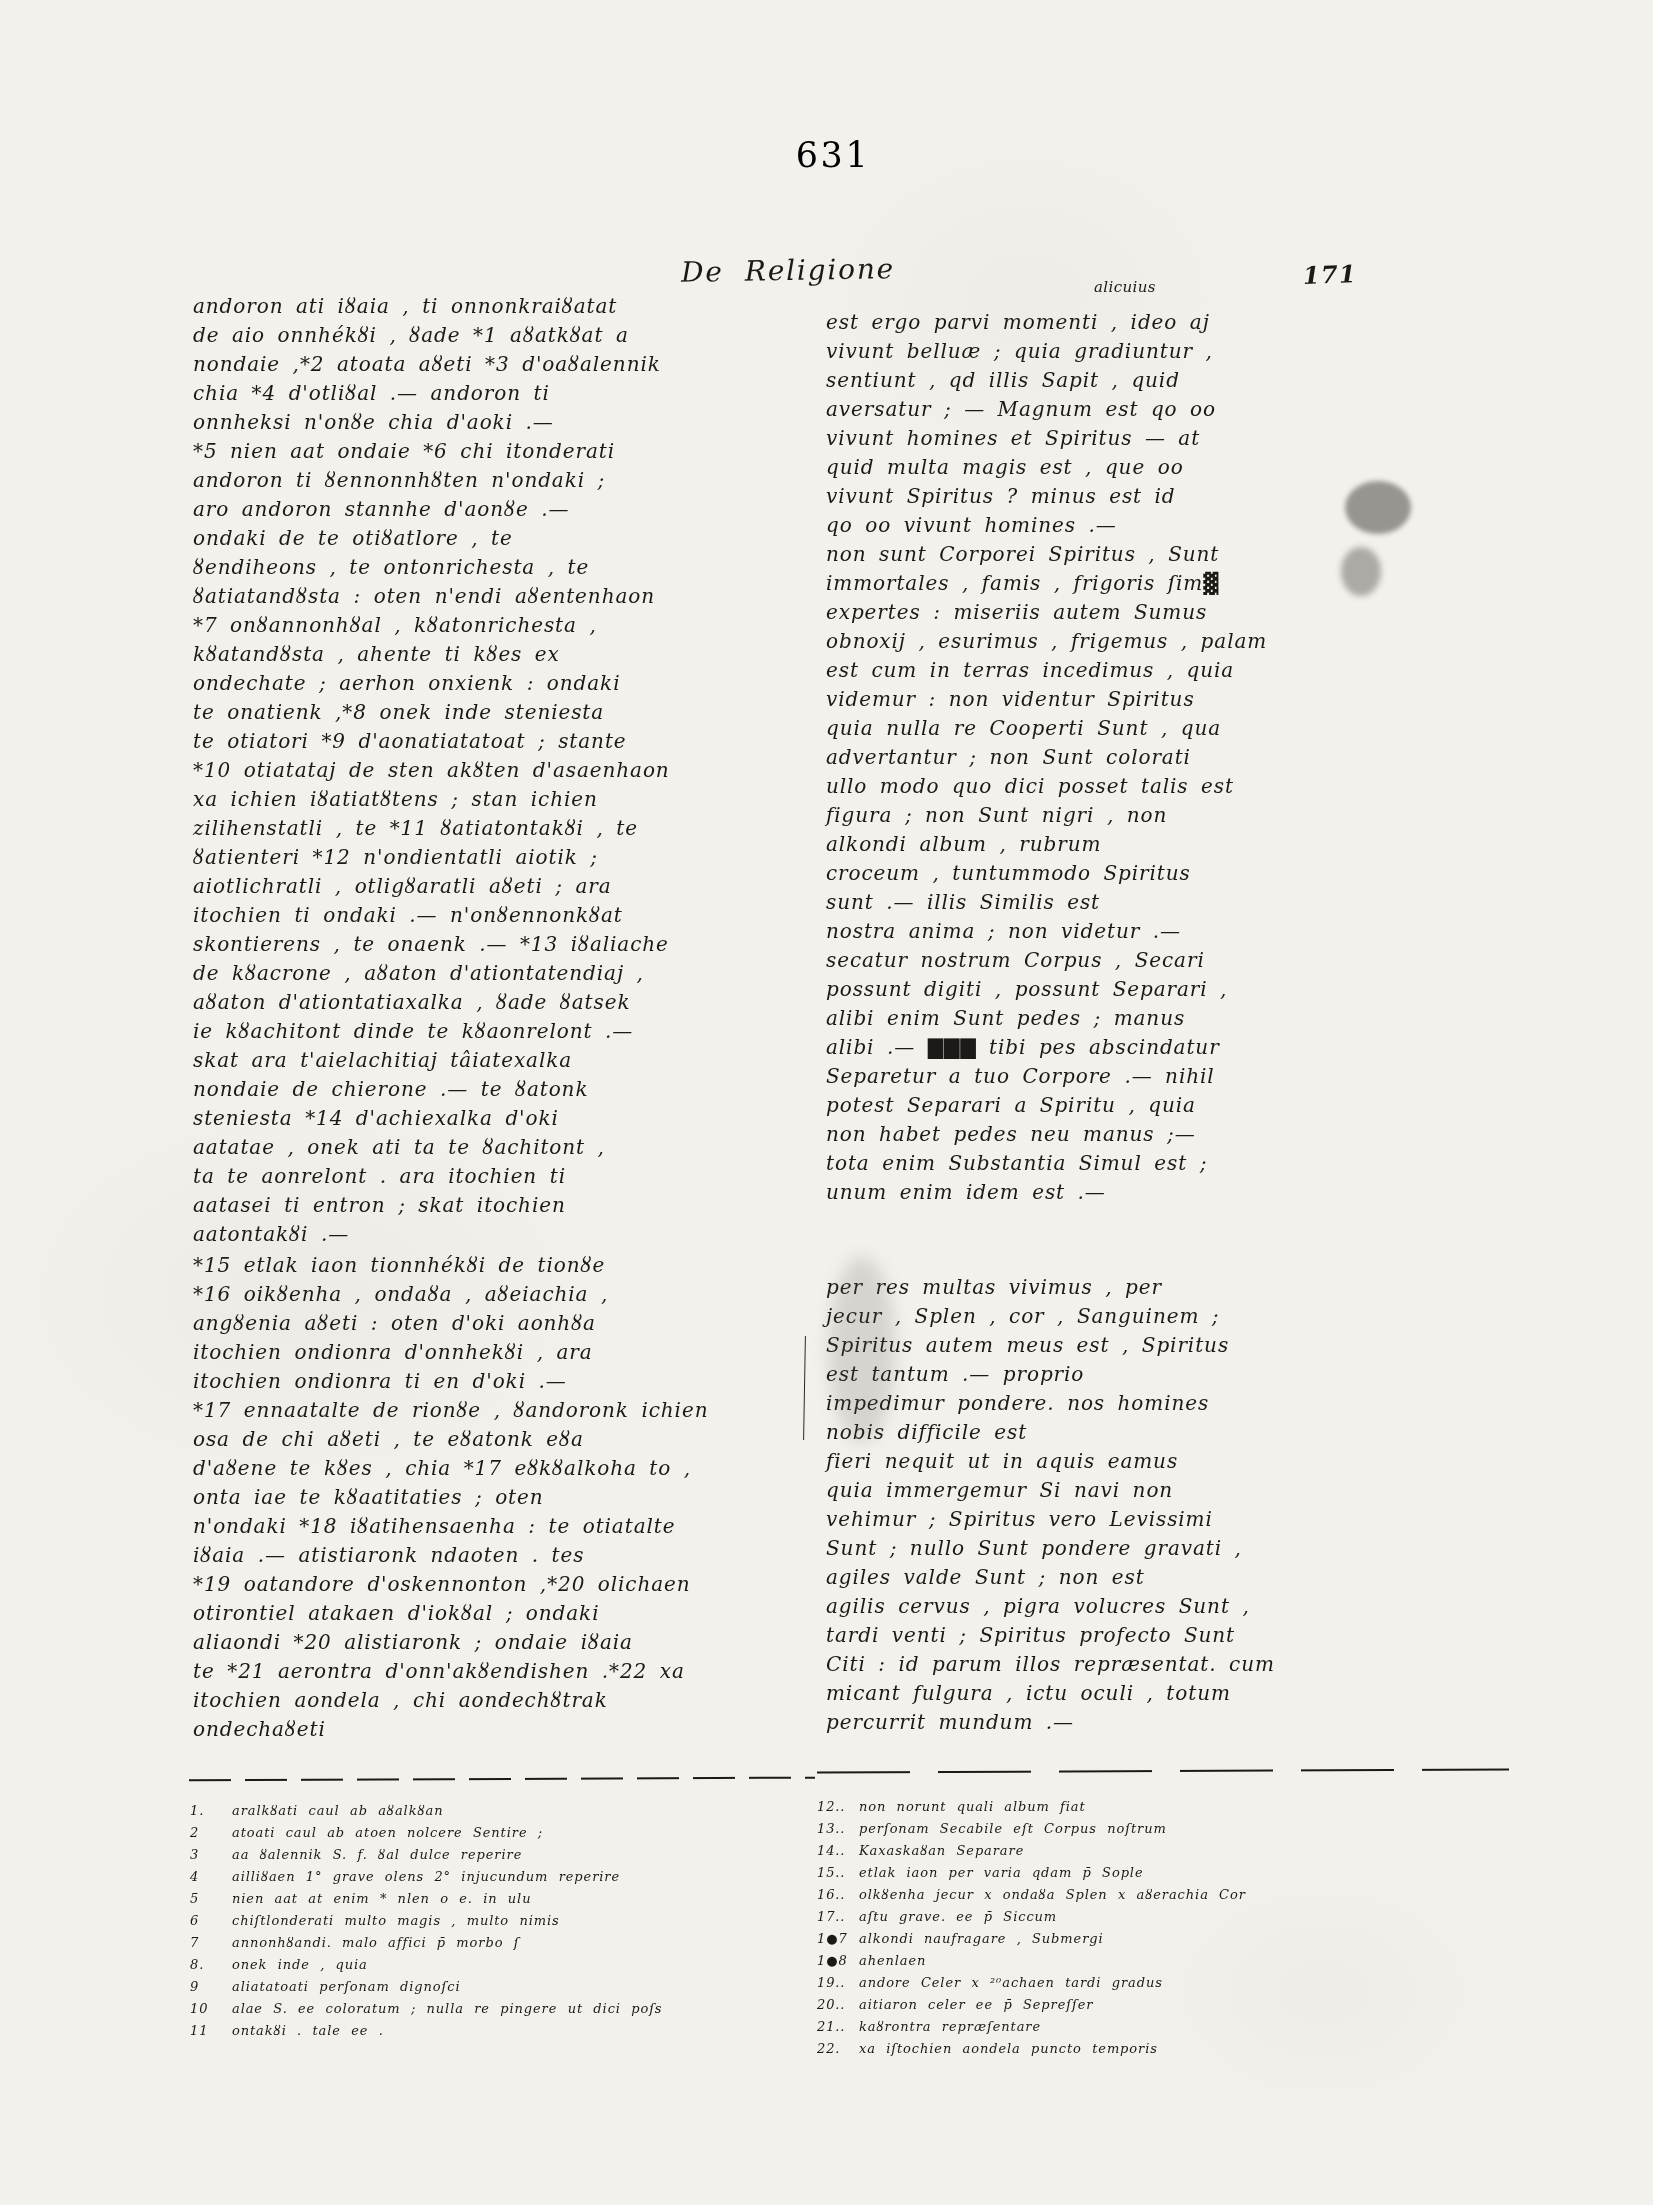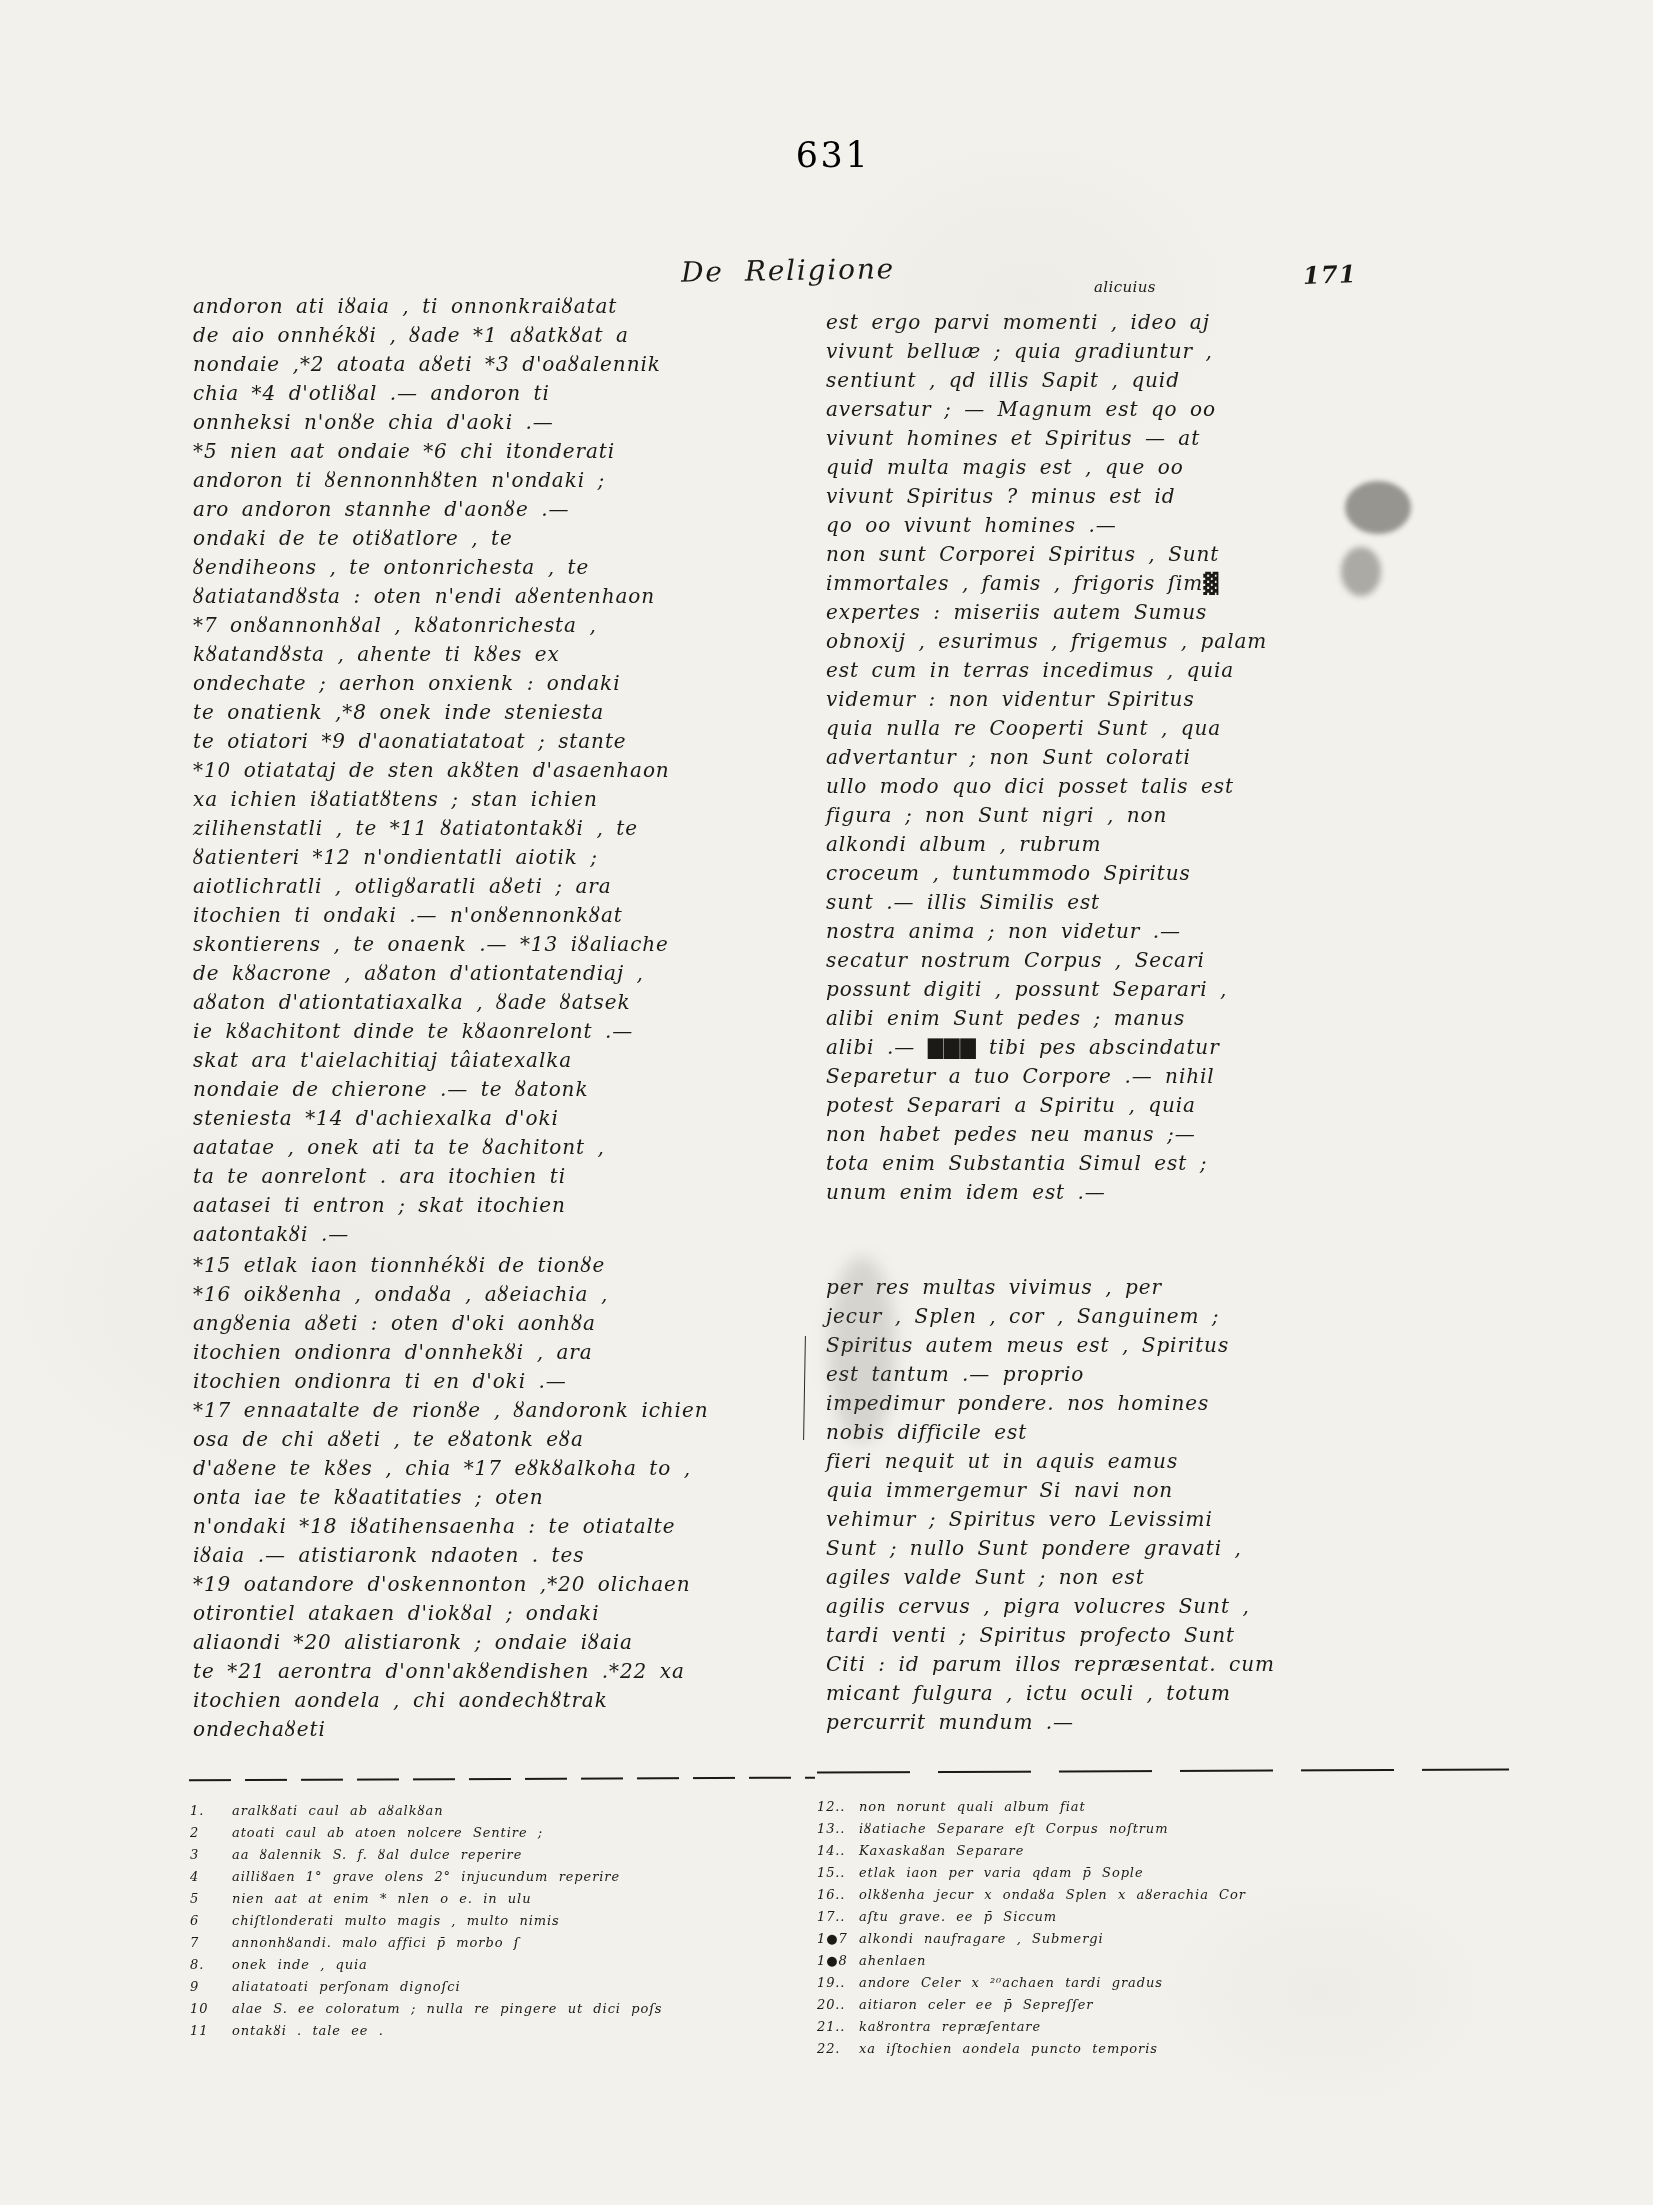--- a/index.html
+++ b/index.html
@@ -216,21 +216,21 @@
       <div class="fn-row"><span class="fn-num">6</span><span class="fn-text">chiſtlonderati multo magis , multo nimis</span></div>
       <div class="fn-row"><span class="fn-num">7</span><span class="fn-text">annonhȣandi. malo affici p̄ morbo ſ</span></div>
       <div class="fn-row"><span class="fn-num">8.</span><span class="fn-text">onek inde , quia</span></div>
       <div class="fn-row"><span class="fn-num">9</span><span class="fn-text">aliatatoati perſonam dignoſci</span></div>
       <div class="fn-row"><span class="fn-num">10</span><span class="fn-text">alae S. ee coloratum ; nulla re pingere ut dici poſs</span></div>
       <div class="fn-row"><span class="fn-num">11</span><span class="fn-text">ontakȣi . tale ee .</span></div>
     </div>
 
   <div id="footnotes-right" class="footnotes hand">
       <div class="fn-row"><span class="fn-num">12..</span><span class="fn-text">non norunt quali album fiat</span></div>
-      <div class="fn-row"><span class="fn-num">13..</span><span class="fn-text">iȣatiache Separare eſt Corpus noſtrum</span></div>
+      <div class="fn-row"><span class="fn-num">13..</span><span class="fn-text">perſonam Secabile eſt Corpus noſtrum</span></div>
       <div class="fn-row"><span class="fn-num">14..</span><span class="fn-text">Kaxaskaȣan Separare</span></div>
       <div class="fn-row"><span class="fn-num">15..</span><span class="fn-text">etlak iaon per varia qdam p̄ Sople</span></div>
       <div class="fn-row"><span class="fn-num">16..</span><span class="fn-text">olkȣenha jecur x ondaȣa Splen x aȣerachia Cor</span></div>
       <div class="fn-row"><span class="fn-num">17..</span><span class="fn-text">aſtu grave. ee p̄ Siccum</span></div>
       <div class="fn-row"><span class="fn-num">1●7</span><span class="fn-text">alkondi naufragare , Submergi</span></div>
       <div class="fn-row"><span class="fn-num">1●8</span><span class="fn-text">ahenlaen</span></div>
       <div class="fn-row"><span class="fn-num">19..</span><span class="fn-text">andore Celer x ²⁰achaen tardi gradus</span></div>
       <div class="fn-row"><span class="fn-num">20..</span><span class="fn-text">aitiaron celer ee p̄ Sepreſſer</span></div>
       <div class="fn-row"><span class="fn-num">21..</span><span class="fn-text">kaȣrontra repræſentare</span></div>
       <div class="fn-row"><span class="fn-num">22.</span><span class="fn-text">xa iſtochien aondela puncto temporis</span></div>

